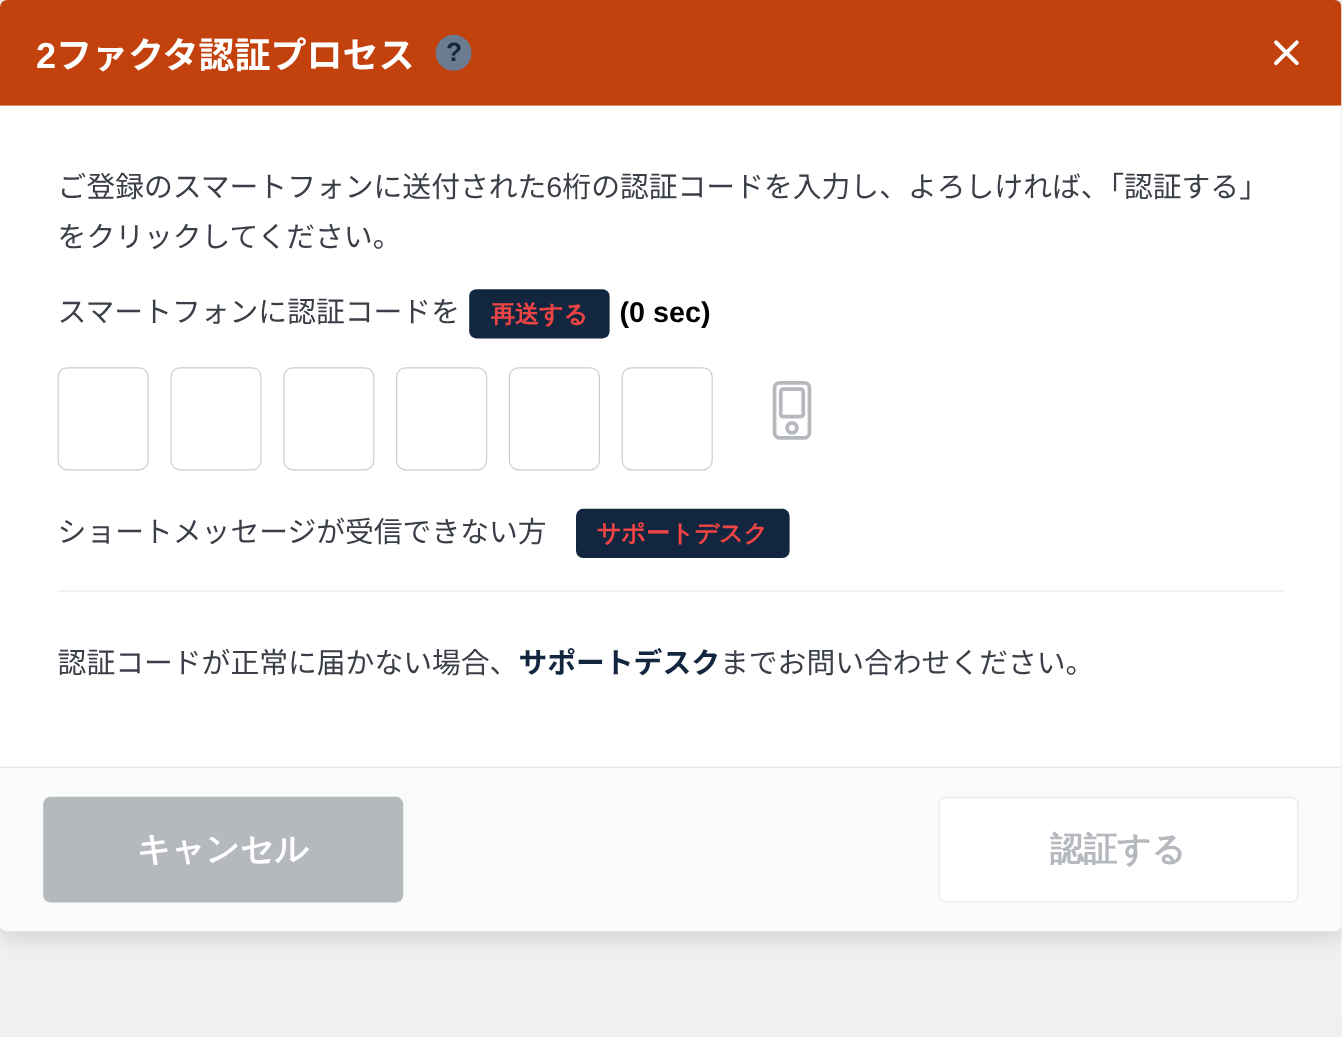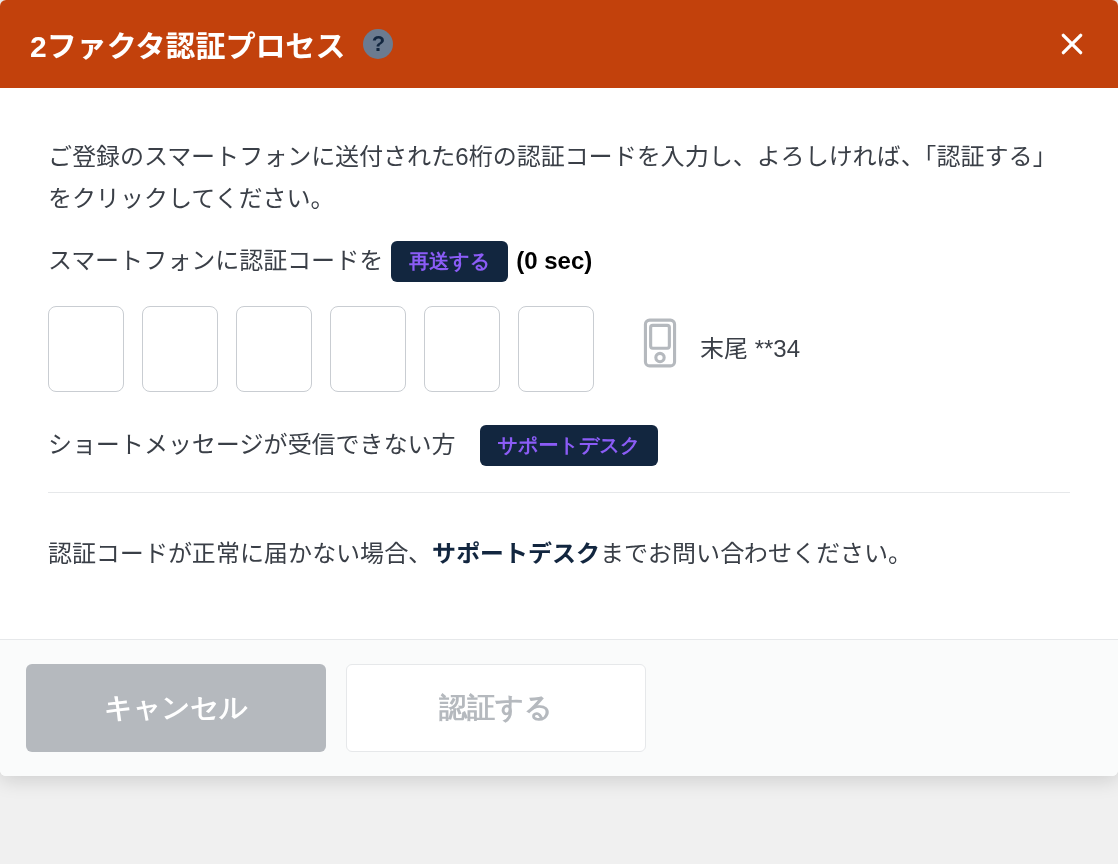--- a/index.html
+++ b/index.html
@@ -49,21 +49,21 @@
       color: #3a3f47;
       font-size: 24px;
       line-height: 1.75;
     }
     .instruction { margin-bottom: 20px; }
 
     .resend-row { display: flex; align-items: center; gap: 8px; margin-bottom: 24px; }
     .resend-label { font-size: 24px; color: #3a3f47; }
     .pill-btn {
       background: #12263f;
-      color: #8b5cf6;
+      color: #ef4444;
       border: none;
       border-radius: 6px;
       padding: 7px 18px;
       font-size: 20px;
       font-weight: 600;
       cursor: pointer;
     }
     .countdown { color: #000000; font-weight: 700; font-size: 24px; }
 
     .code-row { display: flex; align-items: center; gap: 18px; margin-bottom: 32px; }
@@ -73,33 +73,33 @@
       border: 1.5px solid #c9cdd2;
       border-radius: 8px;
       text-align: center;
       font-size: 38px;
       background: #fff;
     }
     .phone-info { display: flex; align-items: center; gap: 18px; margin-left: 26px; color: #5a6270; }
     .phone-icon svg { width: 44px; height: 52px; }
     .phone-text { font-size: 24px; color: #3a3f47; }
 
-    .voice-row { display: flex; align-items: flex-end; gap: 24px; margin-bottom: 26px; }
+    .voice-row { display: flex; align-items: flex-start; gap: 24px; margin-bottom: 26px; }
 
     .divider { border: none; border-top: 1.5px solid #e6e8ea; margin: 26px 0 40px; }
 
     .support-text { font-size: 24px; color: #3a3f47; margin-bottom: 8px; }
     .support-link { color: #12263f; font-weight: 700; cursor: pointer; }
 
     .modal-footer {
       background: #fafbfb;
       border-top: 1px solid #e6e8ea;
-      padding: 24px 26px;
+      padding: 24px 36px;
       display: flex;
-      justify-content: flex-start;
+      justify-content: space-between;
       gap: 20px;
     }
     .btn {
       min-width: 300px;
       padding: 24px 40px;
       font-size: 28px;
       font-weight: 600;
       border-radius: 6px;
       border: none;
       cursor: pointer;
@@ -143,21 +143,20 @@
         <input class="digit" maxlength="1" type="text" value="" style="">
       </div>
       <div class="phone-info">
         <span class="phone-icon">
           <svg viewBox="0 0 40 50" fill="none" stroke="#b5b9be" stroke-width="3">
             <rect x="6" y="3" width="28" height="44" rx="4"></rect>
             <rect x="11" y="8" width="18" height="22" rx="2"></rect>
             <circle cx="20" cy="39" r="4"></circle>
           </svg>
         </span>
-        <span class="phone-text">末尾 **34</span>
       </div>
     </div>
 
     <div class="voice-row">
       <span>ショートメッセージが受信できない方</span>
       <button class="pill-btn">サポートデスク</button>
     </div>
 
     <hr class="divider">
 

